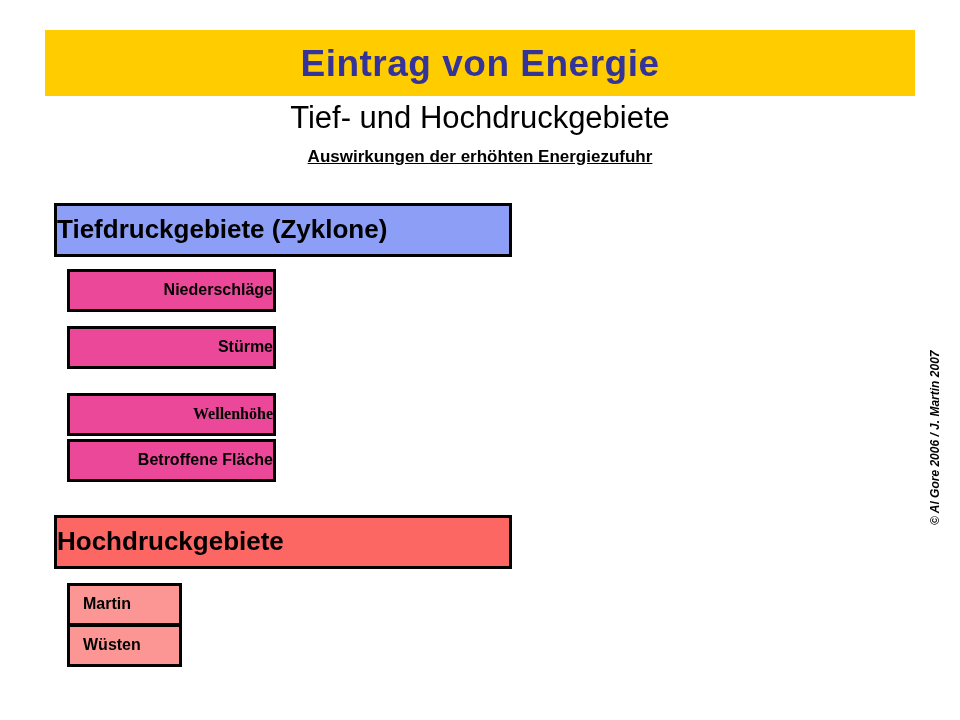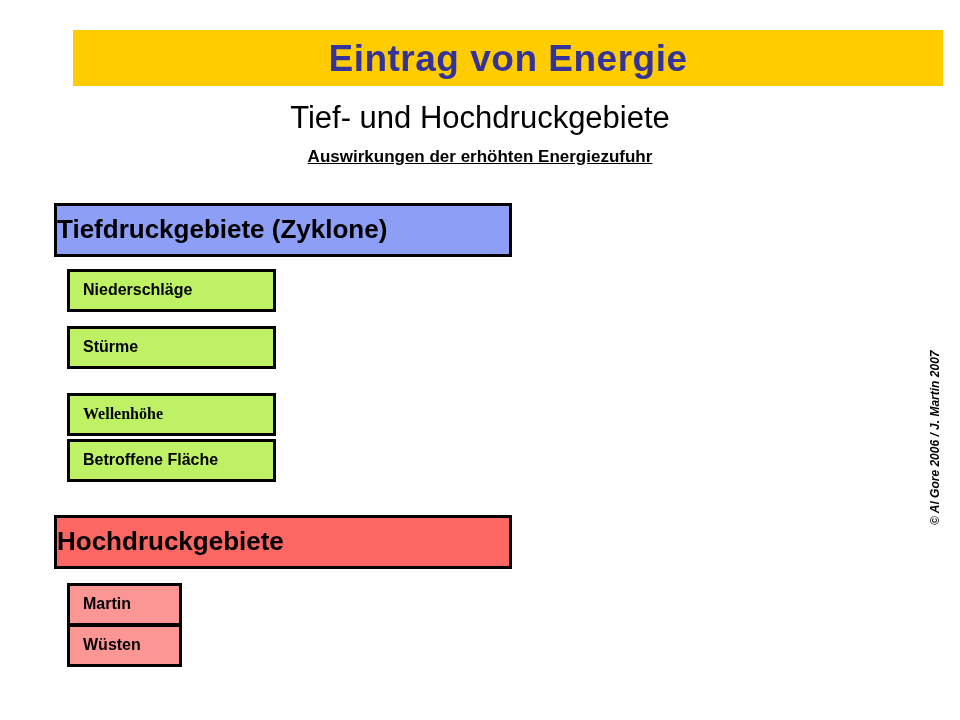--- a/index.html
+++ b/index.html
@@ -15,23 +15,22 @@
     font-family: "Liberation Sans", sans-serif;
     color: #000000;
   }
 
   
   #title-banner {
     position: absolute;
     left: 45px;
     top: 30px;
     width: 870px;
-    height: 56px;
+    height: 66px;
     background: #ffcc00;
-    margin-left: 28px;
   }
   #title-banner-text {
     position: absolute;
     left: 0;
     right: 0;
     top: 50%;
     transform: translateY(-50%);
     text-align: center;
     font-size: 37px;
     font-weight: bold;
@@ -97,21 +96,22 @@
     height: 43px;
   }
   .sub-item .box-label {
     font-size: 16px;
     font-weight: bold;
     padding-left: 13px;
   }
   .sub-item.blue {
     left: 67px;
     width: 209px;
-    background: #bef264;
+    background: #ec4899;
+    justify-content: flex-end;
   }
   .sub-item.red {
     left: 67px;
     width: 115px;
     background: #fc9695;
   }
 
   .blue-1 { top: 269px; }
   .blue-2 { top: 326px; }
   .blue-3 { top: 393px; font-family: Liberation Serif, serif; }

